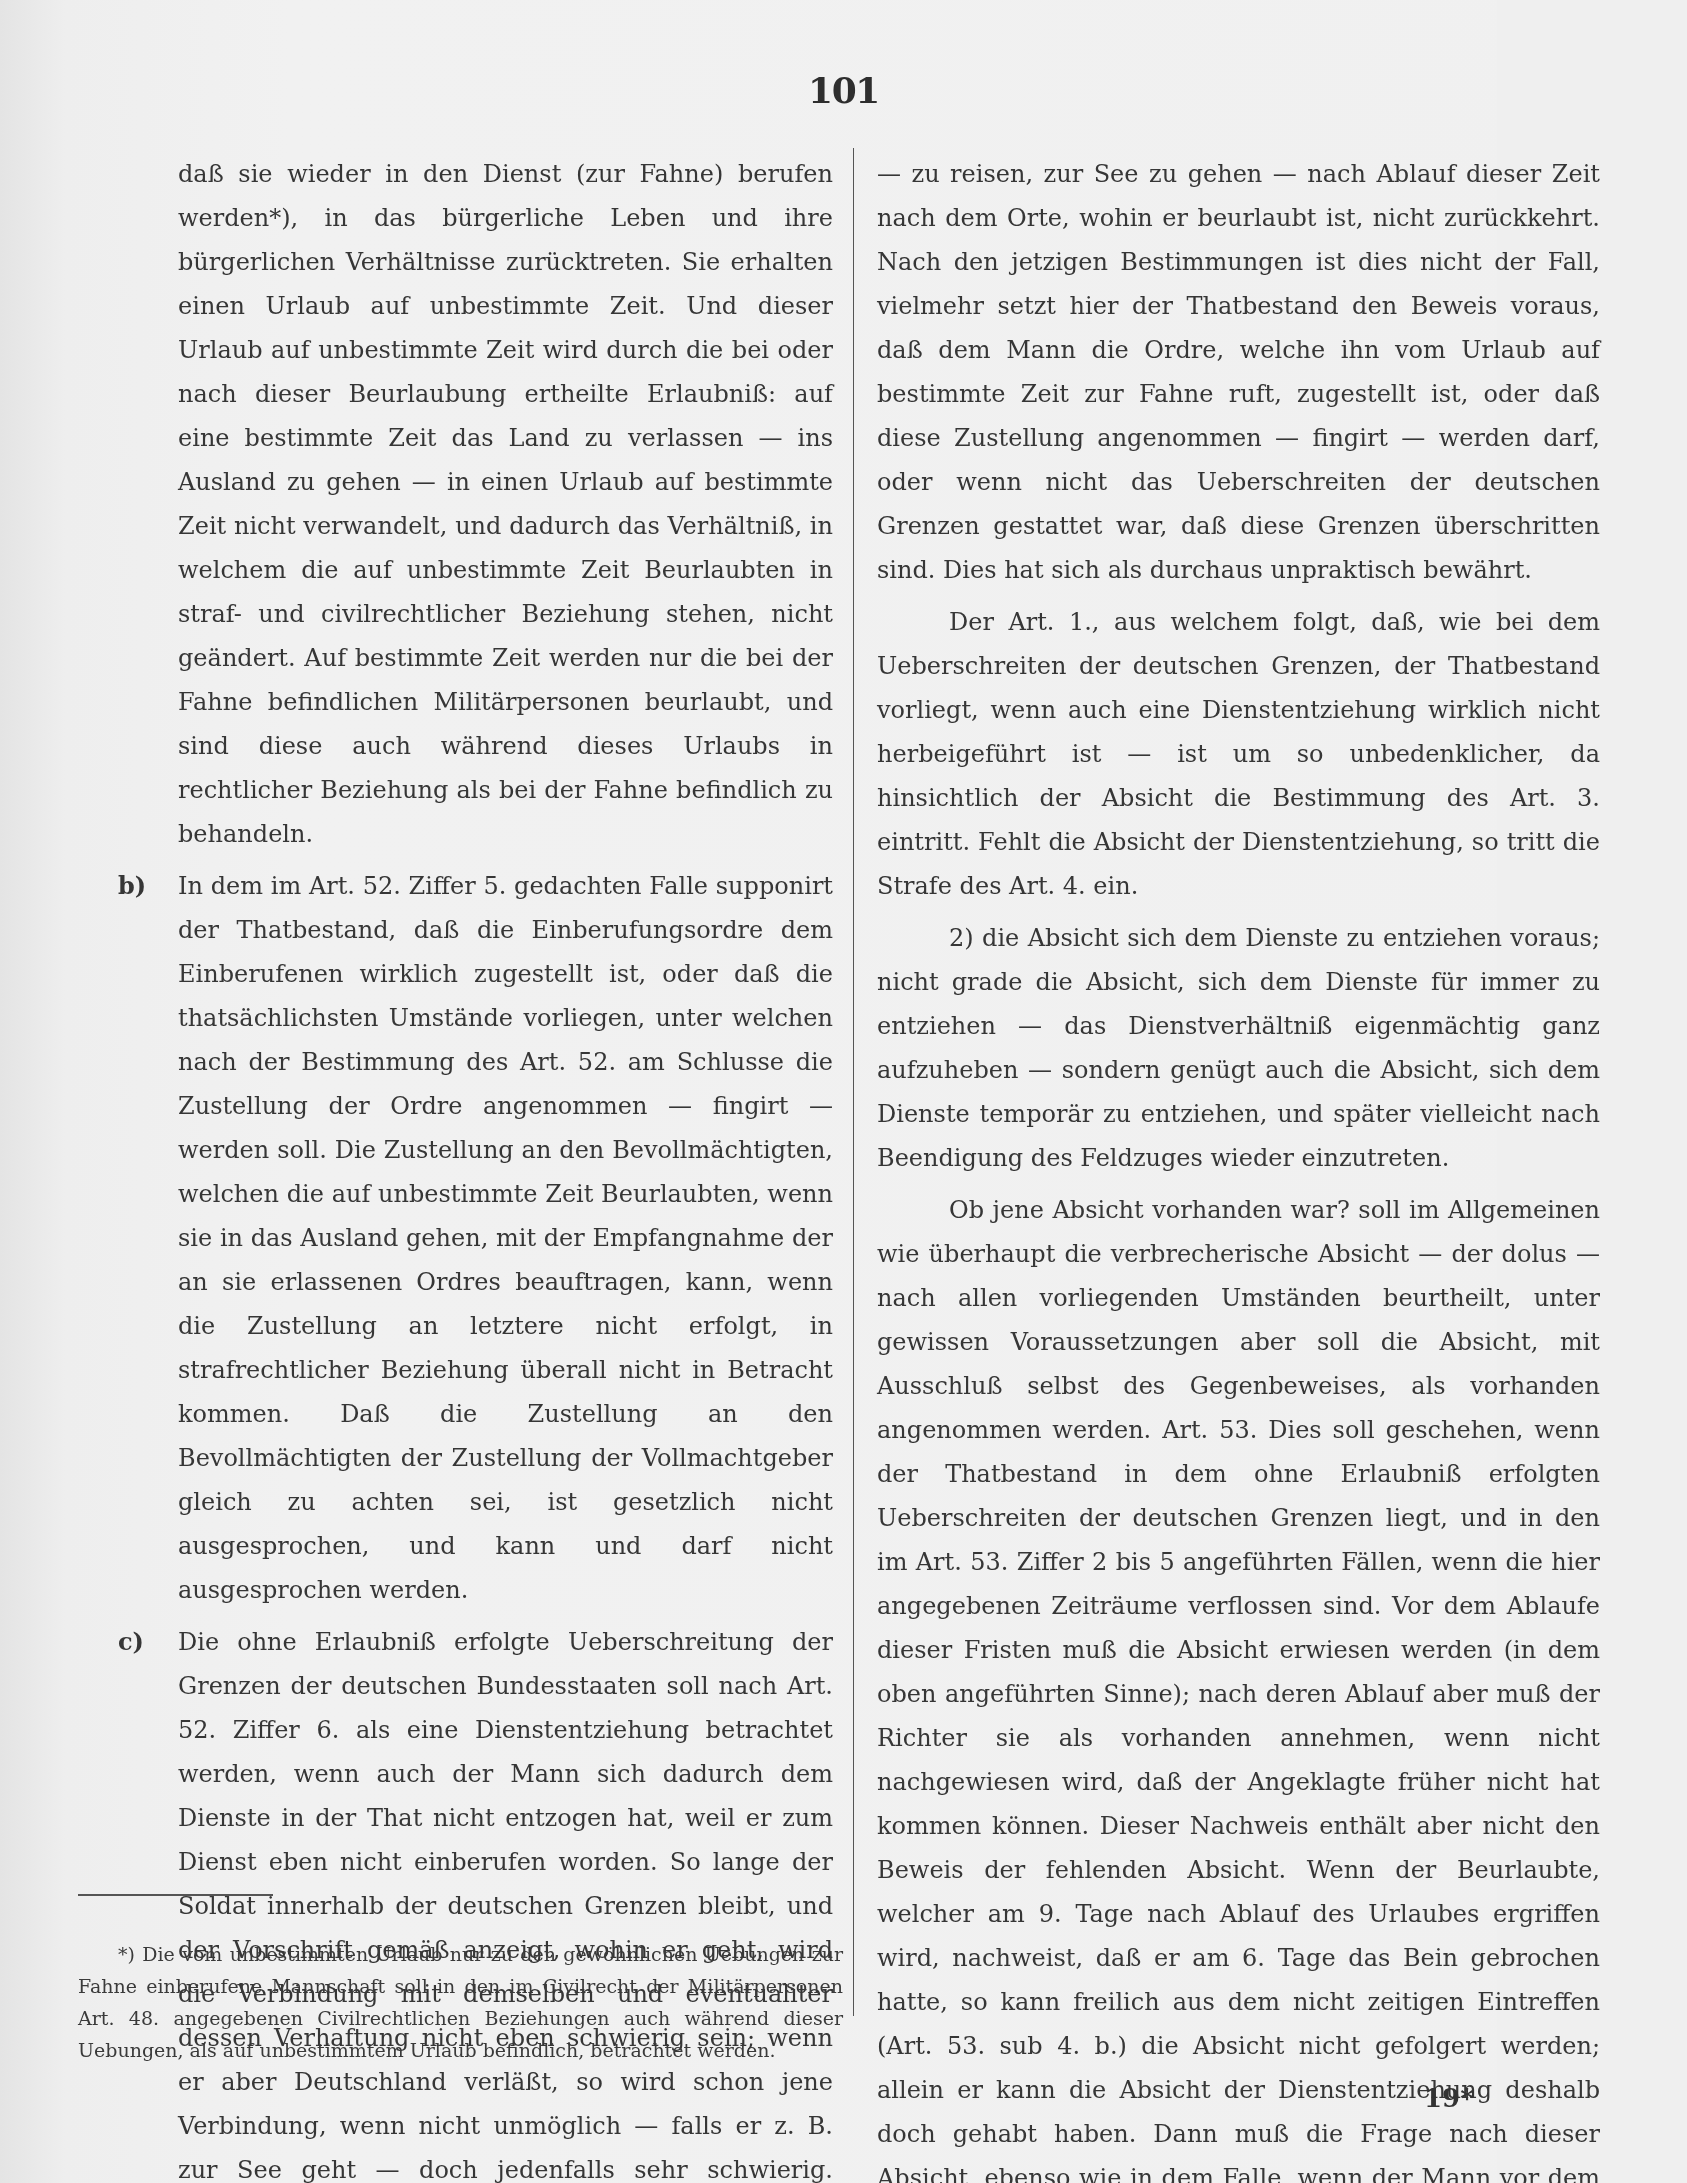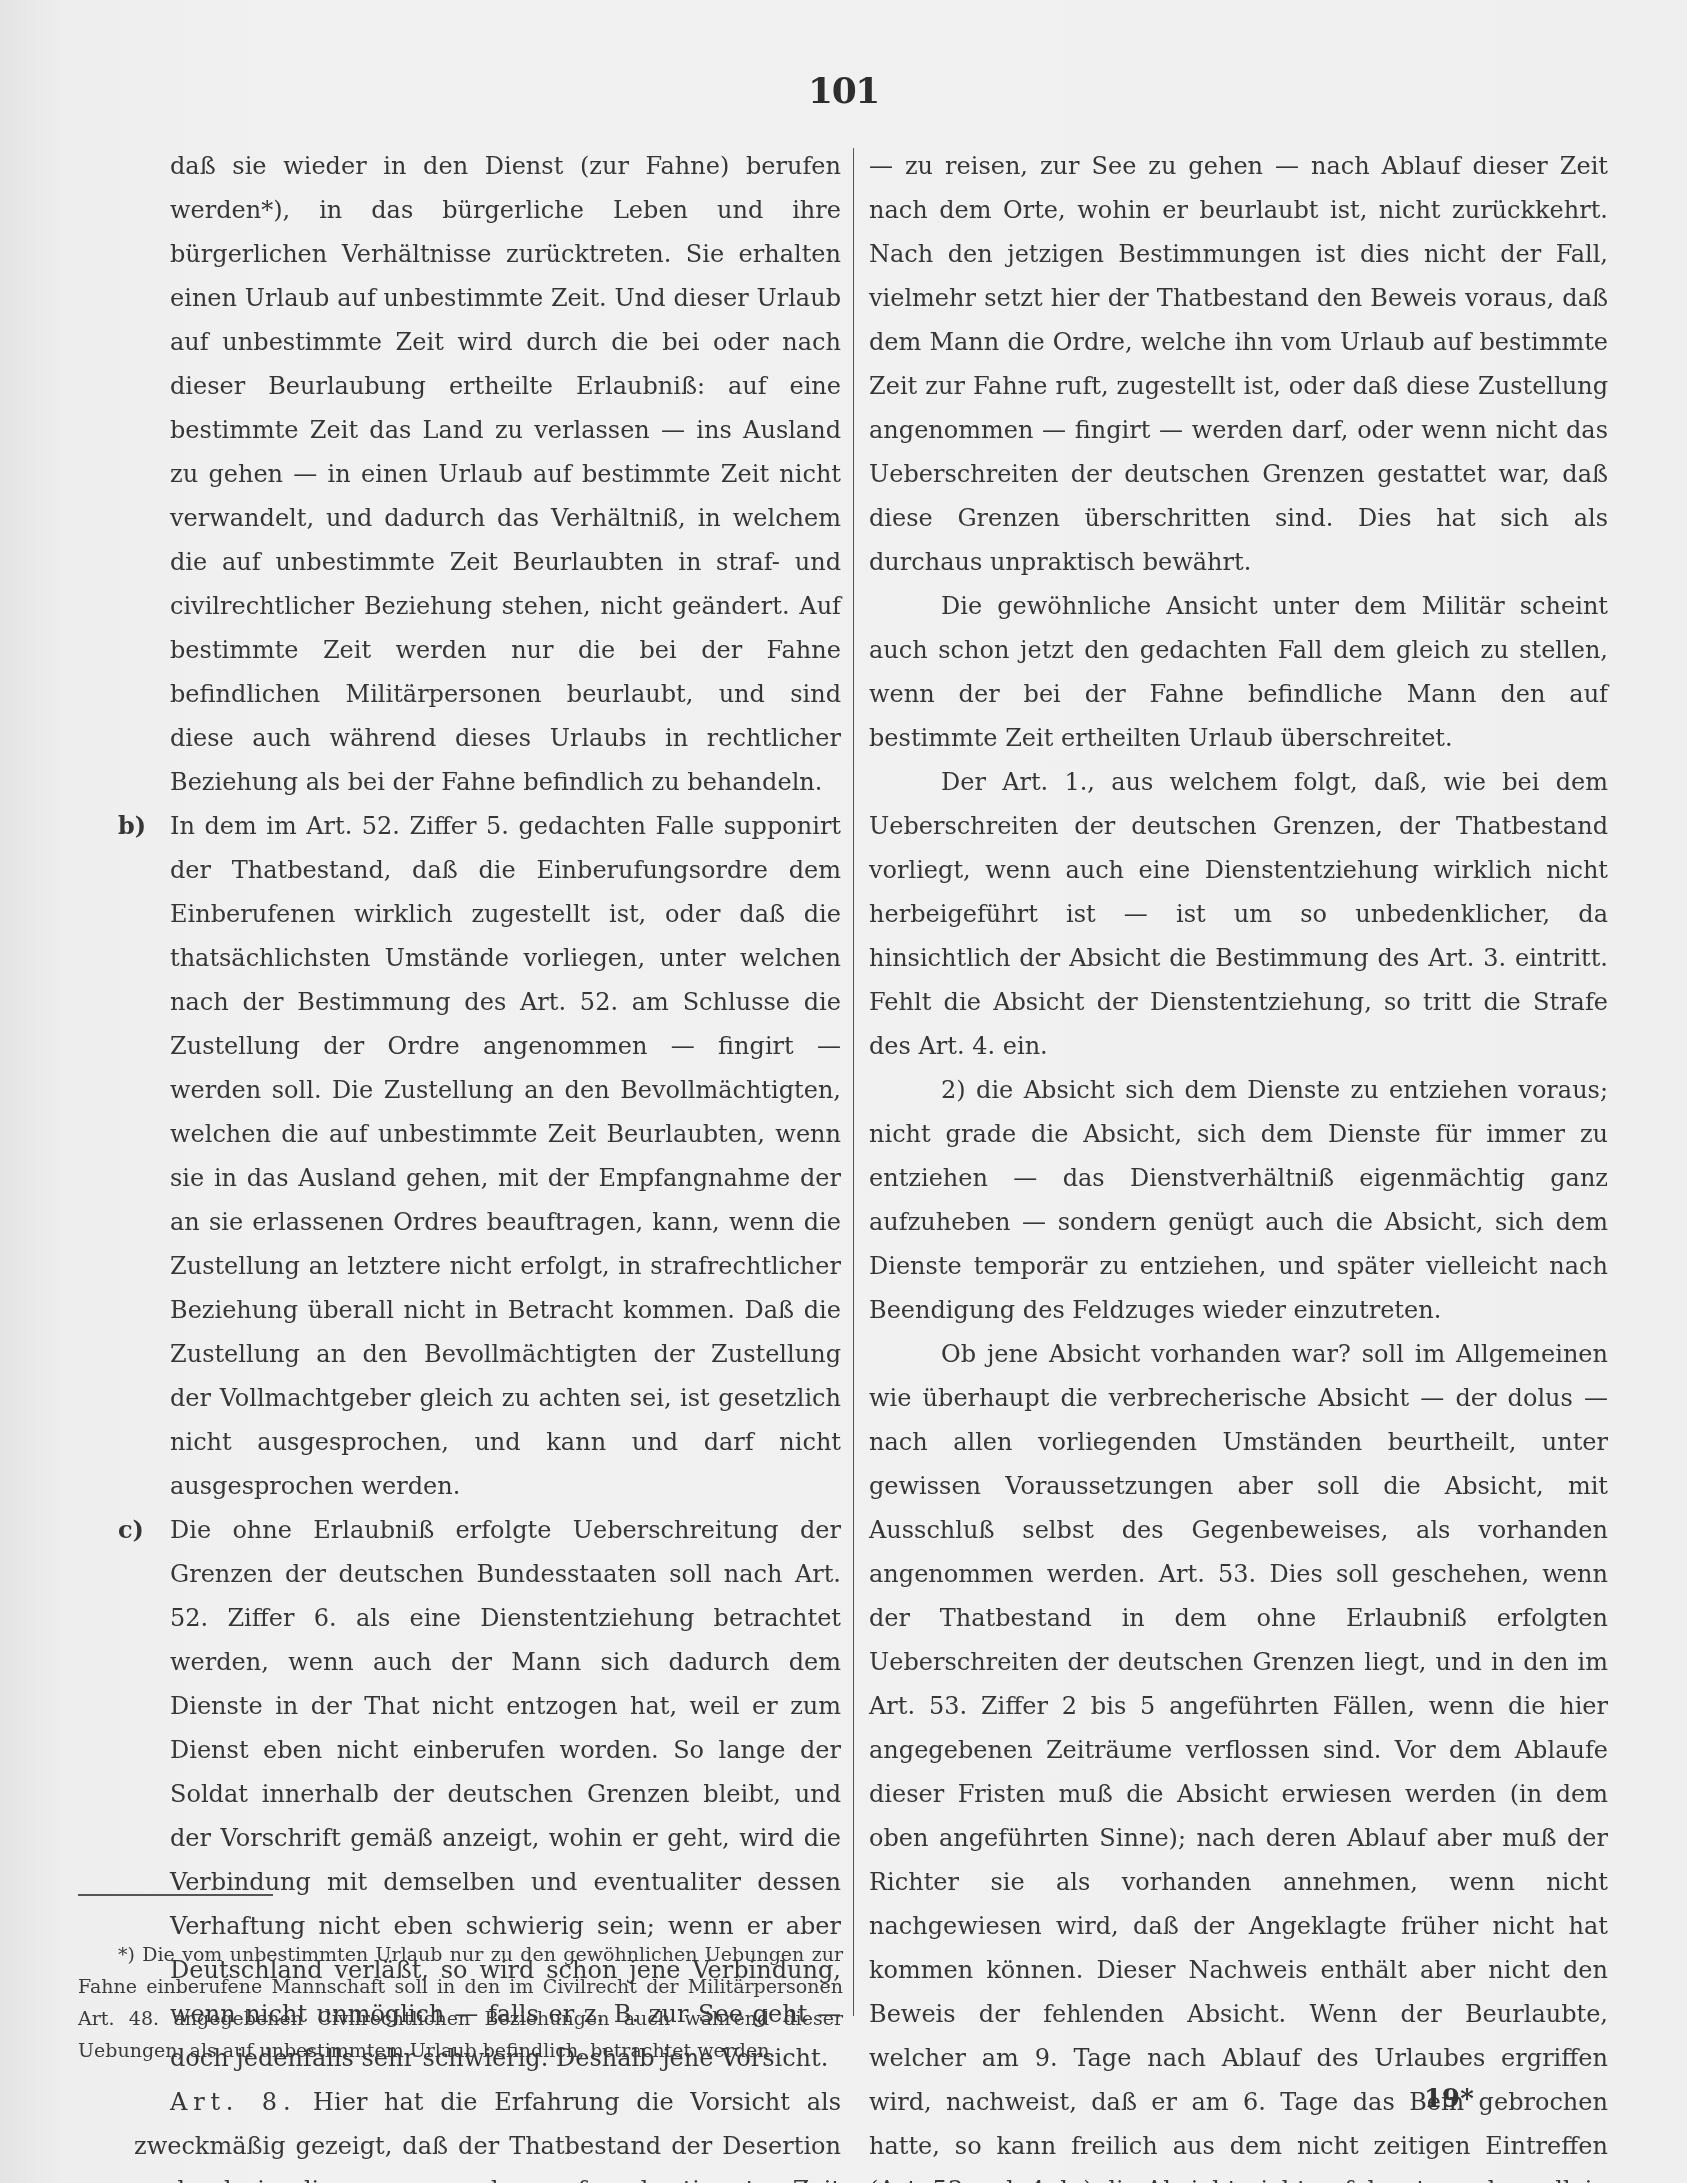--- a/index.html
+++ b/index.html
@@ -22,21 +22,21 @@
     position: absolute; top: 144px;
     font-size: 24px; line-height: 44px; text-align: justify;
     color: #363636;
   }
   .col-left { left: 170px; width: 671px; }
   .col-right { left: 869px; width: 739px; }
   .divider {
     position: absolute; left: 853px; top: 148px; width: 1.4px; height: 1868px;
     background: #555;
   }
-  .para { margin: 0; text-indent: 0; }
+  .para { margin: 8px; text-indent: 0; }
   .para.indent { text-indent: 72px; }
   .item { position: relative; margin: 0; }
   .item .marker {
     position: absolute; left: -52px; top: 0; font-weight: bold;
   }
   .art-para { margin: 0 0 0 -36px; text-indent: 36px; }
   .spaced { letter-spacing: 5.8px; }
   .footnote-rule {
     position: absolute; left: 78px; top: 1894px; width: 195px; height: 2.2px; background: #555;
   }
@@ -66,21 +66,20 @@
       <span class="marker">c)</span>
       <p class="para">Die ohne Erlaubniß erfolgte Ueberschreitung der Grenzen der deutschen Bundesstaaten soll nach Art. 52. Ziffer 6. als eine Dienstentziehung betrachtet werden, wenn auch der Mann sich dadurch dem Dienste in der That nicht entzogen hat, weil er zum Dienst eben nicht einberufen worden. So lange der Soldat innerhalb der deutschen Grenzen bleibt, und der Vorschrift gemäß anzeigt, wohin er geht, wird die Verbindung mit demselben und eventualiter dessen Verhaftung nicht eben schwierig sein; wenn er aber Deutschland verläßt, so wird schon jene Verbindung, wenn nicht unmöglich — falls er z. B. zur See geht — doch jedenfalls sehr schwierig. Deshalb jene Vorsicht.</p>
     </div>
     <p class="para art-para"><span class="spaced">Art. 8.</span> <span>Hier hat die Erfahrung die Vorsicht als zweckmäßig gezeigt, daß der Thatbestand der Desertion auch darin liege, wenn der auf unbestimmte Zeit Beurlaubte, welchem für eine bestimmte Zeit gestattet ist, das Land zu verlassen,</span></p>
   </div>
 
   <div class="divider"></div>
 
   <div class="column col-right">
     <p class="para">— zu reisen, zur See zu gehen — nach Ablauf dieser Zeit nach dem Orte, wohin er beurlaubt ist, nicht zurückkehrt. Nach den jetzigen Bestimmungen ist dies nicht der Fall, vielmehr setzt hier der Thatbestand den Beweis voraus, daß dem Mann die Ordre, welche ihn vom Urlaub auf bestimmte Zeit zur Fahne ruft, zugestellt ist, oder daß diese Zustellung angenommen — fingirt — werden darf, oder wenn nicht das Ueberschreiten der deutschen Grenzen gestattet war, daß diese Grenzen überschritten sind. Dies hat sich als durchaus unpraktisch bewährt.</p>
-    <p class="para indent">Die gewöhnliche Ansicht unter dem Militär scheint auch schon jetzt den gedachten Fall dem gleich zu stellen, wenn der bei der Fahne befindliche Mann den auf bestimmte Zeit ertheilten Urlaub überschreitet.</p>
     <p class="para indent">Der Art. 1., aus welchem folgt, daß, wie bei dem Ueberschreiten der deutschen Grenzen, der Thatbestand vorliegt, wenn auch eine Dienstentziehung wirklich nicht herbeigeführt ist — ist um so unbedenklicher, da hinsichtlich der Absicht die Bestimmung des Art. 3. eintritt. Fehlt die Absicht der Dienstentziehung, so tritt die Strafe des Art. 4. ein.</p>
     <p class="para indent">2) die Absicht sich dem Dienste zu entziehen voraus; nicht grade die Absicht, sich dem Dienste für immer zu entziehen — das Dienstverhältniß eigenmächtig ganz aufzuheben — sondern genügt auch die Absicht, sich dem Dienste temporär zu entziehen, und später vielleicht nach Beendigung des Feldzuges wieder einzutreten.</p>
     <p class="para indent">Ob jene Absicht vorhanden war? soll im Allgemeinen wie überhaupt die verbrecherische Absicht — der dolus — nach allen vorliegenden Umständen beurtheilt, unter gewissen Voraussetzungen aber soll die Absicht, mit Ausschluß selbst des Gegenbeweises, als vorhanden angenommen werden. Art. 53. Dies soll geschehen, wenn der Thatbestand in dem ohne Erlaubniß erfolgten Ueberschreiten der deutschen Grenzen liegt, und in den im Art. 53. Ziffer 2 bis 5 angeführten Fällen, wenn die hier angegebenen Zeiträume verflossen sind. Vor dem Ablaufe dieser Fristen muß die Absicht erwiesen werden (in dem oben angeführten Sinne); nach deren Ablauf aber muß der Richter sie als vorhanden annehmen, wenn nicht nachgewiesen wird, daß der Angeklagte früher nicht hat kommen können. Dieser Nachweis enthält aber nicht den Beweis der fehlenden Absicht. Wenn der Beurlaubte, welcher am 9. Tage nach Ablauf des Urlaubes ergriffen wird, nachweist, daß er am 6. Tage das Bein gebrochen hatte, so kann freilich aus dem nicht zeitigen Eintreffen (Art. 53. sub 4. b.) die Absicht nicht gefolgert werden; allein er kann die Absicht der Dienstentziehung deshalb doch gehabt haben. Dann muß die Frage nach dieser Absicht, ebenso wie in dem Falle, wenn der Mann vor dem Ablaufe der bestimmten Fristen sich einfindet oder ergriffen wird, nach allgemeinen Grundsätzen beantwortet werden.</p>
 
   </div>
 
   <div class="footnote-rule"></div>
   <p class="footnote">*) Die vom unbestimmten Urlaub nur zu den gewöhnlichen Uebungen zur Fahne einberufene Mannschaft soll in den im Civilrecht der Militärpersonen Art. 48. angegebenen Civilrechtlichen Beziehungen auch während dieser Uebungen, als auf unbestimmtem Urlaub befindlich, betrachtet werden.</p>
 
   <div class="signature">19*</div>

